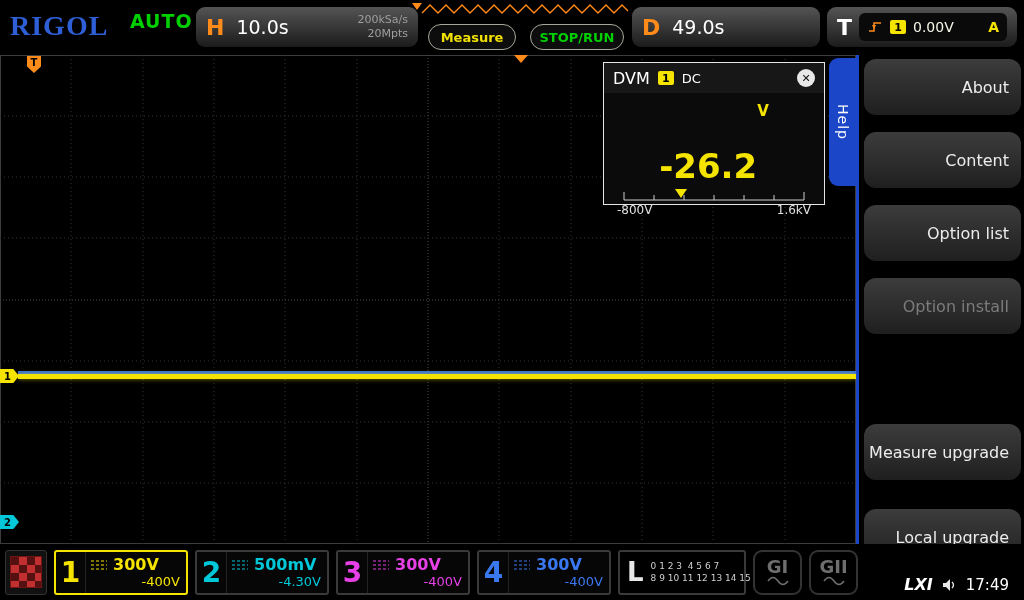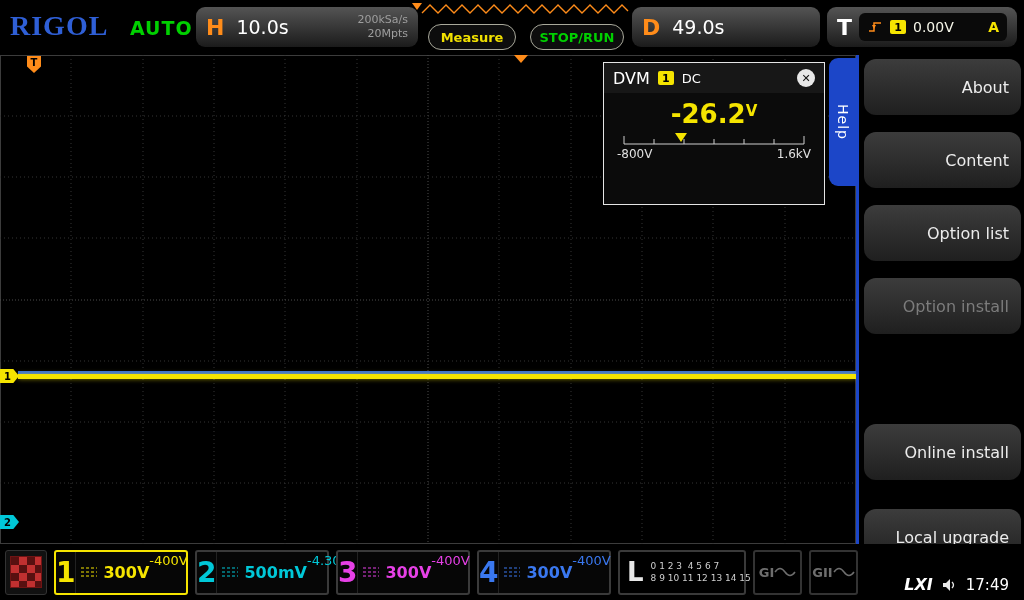--- a/index.html
+++ b/index.html
@@ -2,21 +2,21 @@
 <html><head>
 <meta charset="utf-8">
 <style>
   * { margin:0; padding:0; box-sizing:border-box; }
   body { background:#000; font-family:"DejaVu Sans", sans-serif; }
   .screen { position:relative; width:1024px; height:600px; background:#1d4ed8; overflow:hidden; }
 
   
   .topbar { position:absolute; left:0; top:0; width:1024px; height:55px; background:#000; }
   .logo { position:absolute; left:10px; top:10px; font-family:"Liberation Serif", serif; font-weight:bold; font-size:28px; color:#2f5fd6; letter-spacing:1px; }
-  .automode { position:absolute; left:130px; top:17px; color:#00d000; font-weight:bold; font-size:19px; letter-spacing:1px; }
+  .automode { position:absolute; left:130px; top:10px; color:#00d000; font-weight:bold; font-size:19px; letter-spacing:1px; }
   .panel3d { background:linear-gradient(180deg,#545454,#1b1b1b); border-radius:9px; display:flex; align-items:center; padding:0 10px; }
   .hpanel { position:absolute; left:196px; top:7px; width:222px; height:40px; }
   .plabel { color:#ff8c1a; font-size:22px; font-weight:bold; margin-right:12px; }
   .pval { color:#fff; font-size:19px; flex:1; }
   .hstats { color:#9e9e9e; font-size:11px; text-align:right; line-height:1.3; }
   .memwave { position:absolute; left:408px; top:1px; }
   .tbtn { position:absolute; height:26px; top:24px; border:1px solid #a8a89a; border-radius:13px; background:#0d0d0d; display:flex; align-items:center; justify-content:center; font-weight:bold; cursor:pointer; }
   .btn-measure { left:428px; width:88px; color:#f0e000; font-size:13px;text-align:right; }
   .btn-stoprun { left:530px; width:94px; color:#00d000; font-size:13px; }
   .dpanel { position:absolute; left:632px; top:7px; width:188px; height:40px; }
@@ -40,51 +40,51 @@
   .tmark { position:absolute; left:27px; top:1px; width:14px; height:17px; background:#ff8c1a; color:#000; font-size:10px; font-weight:bold; display:flex; justify-content:center; padding-top:1px; clip-path:polygon(0 0,100% 0,100% 62%,50% 100%,0 62%); cursor:grab; }
   .trigpos { position:absolute; left:514px; top:0; width:0; height:0; border-left:7px solid transparent; border-right:7px solid transparent; border-top:8px solid #ff8c1a; cursor:grab; }
 
   
   .dvm { position:absolute; left:603px; top:62px; width:222px; height:143px; background:#0b0b0b; border:1px solid #e5e5e5; z-index:5; }
   .dvm-header { height:30px; display:flex; align-items:center; gap:8px; padding:0 9px; background:#171717; }
   .dvm-title { color:#fff; font-size:16px; }
   .dvm-mode { color:#fff; font-size:13px; }
   .dvm-close { margin-left:auto; width:18px; height:18px; border-radius:50%; background:#e8e8e8; color:#101010; font-size:11px; font-weight:bold; display:flex; align-items:center; justify-content:center; cursor:pointer; }
   .dvm-valrow { display:flex; justify-content:center; align-items:flex-start; margin-top:8px; }
-  .dvm-val { color:#f5e400; font-size:26px; font-weight:bold; line-height:1; }
+  .dvm-val { color:#f5e400; font-size:34px; font-weight:bold; line-height:1;margin-top:48px; }
   .dvm-unit { color:#f5e400; font-size:15px; font-weight:bold; margin-top:1px; }
   .dvm-scale { display:block; margin:3px auto 0; }
   .dvm-labels { display:flex; justify-content:space-between; padding:0 13px; color:#e0e0e0; font-size:12px; }
 
   
   .sidebar { position:absolute; left:856px; top:55px; width:168px; height:489px; background:#000; border-left:3px solid #1c46c8; }
   .helptab { position:absolute; left:-30px; top:3px; width:27px; height:128px; background:#1c46c8; border-radius:9px 0 0 9px; display:flex; align-items:center; justify-content:center; }
   .helptab span { writing-mode:vertical-rl; color:#fff; font-size:14px; letter-spacing:1px; }
   .menu-btn { position:absolute; left:5px; width:157px; height:56px; background:linear-gradient(180deg,#3c3c3c,#1f1f1f); border-radius:12px; display:flex; align-items:center; justify-content:flex-end; padding-right:12px; color:#ececec; font-size:16px; cursor:pointer; box-shadow:0 2px 3px rgba(0,0,0,.6); }
   .menu-btn.disabled { color:#7c7c7c; }
   .mb0{top:4px} .mb1{top:77px} .mb2{top:150px} .mb3{top:223px} .mb4{top:369px} .mb5{top:454px}
 
   
   .bottombar { position:absolute; left:0; top:544px; width:1024px; height:56px; display:flex; align-items:center; gap:7px; padding:0 5px; background:#000; }
   .gridbtn { width:42px; height:45px; background:#111; border:1px solid #333; border-radius:3px; display:grid; place-items:center; cursor:pointer; }
   .redgrid { width:32px; height:32px; background:repeating-conic-gradient(#c03030 0% 25%, #571010 0% 50%) 0 0/16px 16px; border:1px solid #701414; }
   .chbox { width:134px; height:45px; border:2px solid #3a3a3a; border-radius:3px; background:#060606; display:flex; align-items:stretch; cursor:pointer; }
   .chbox.selected { border-color:#f5e400; }
   .chnum { width:30px; display:flex; align-items:center; justify-content:center; font-size:28px; font-weight:bold; border-right:1px solid #222; }
-  .chvals { flex:1; display:flex; flex-direction:row; justify-content:center; padding:1px 6px 1px 4px; }
+  .chvals { flex:1; display:flex; flex-direction:column; justify-content:center; padding:1px 6px 1px 4px; }
   .chrow { display:flex; align-items:center; gap:5px; font-size:16px; font-weight:bold; }
   .choffset { font-size:13px; text-align:right; }
   .ch1 .chnum,.ch1 .chrow,.ch1 .choffset { color:#f5e400; }
   .ch2 .chnum,.ch2 .chrow,.ch2 .choffset { color:#00c8d8; }
   .ch3 .chnum,.ch3 .chrow,.ch3 .choffset { color:#e640e6; }
   .ch4 .chnum,.ch4 .chrow,.ch4 .choffset { color:#3a78f0; }
   .lbox { width:128px; height:45px; border:2px solid #3a3a3a; border-radius:3px; display:flex; align-items:center; gap:7px; padding:0 7px; cursor:pointer; }
   .llabel { font-size:26px; font-weight:bold; color:#e8e8e8; }
   .ldigits { display:flex; flex-direction:column; gap:3px; font-size:9px; color:#cfcfcf; white-space:pre; line-height:1; }
-  .genbox { width:49px; height:45px; border:2px solid #333; border-radius:3px; color:#6e6e6e; display:flex; flex-direction:row; align-items:center; justify-content:center; font-size:13px; font-weight:bold; line-height:1; cursor:pointer; }
+  .genbox { width:49px; height:45px; border:2px solid #333; border-radius:9px; color:#6e6e6e; display:flex; flex-direction:column; align-items:center; justify-content:center; font-size:18px; font-weight:bold; line-height:1; cursor:pointer; }
   .statusgroup { margin-left:auto; display:flex; align-items:center; gap:9px; padding-right:10px; align-self:flex-end; margin-bottom:6px; }
   .lxi { font-weight:bold; font-style:italic; font-size:16px; color:#fff; }
   .time { color:#fff; font-size:15px; }
 </style>
 </head>
 <body>
 
 <div class="screen">
 
   <div class="topbar">
@@ -188,21 +188,21 @@
   </div>
 
   <div class="sidebar">
     <div class="helptab">
       <span>Help</span>
     </div>
     <div class="menu-btn mb0">About</div>
     <div class="menu-btn mb1">Content</div>
     <div class="menu-btn mb2">Option list</div>
     <div class="menu-btn mb3 disabled">Option install</div>
-    <div class="menu-btn mb4">Online install</div>
+    <div class="menu-btn mb4">Measure upgrade</div>
     <div class="menu-btn mb5">Local upgrade</div>
   </div>
 
   <div class="bottombar">
     <div class="gridbtn">
       <div class="redgrid"></div>
     </div>
 
     <div class="chbox ch1 selected">
       <div class="chnum">1</div>

